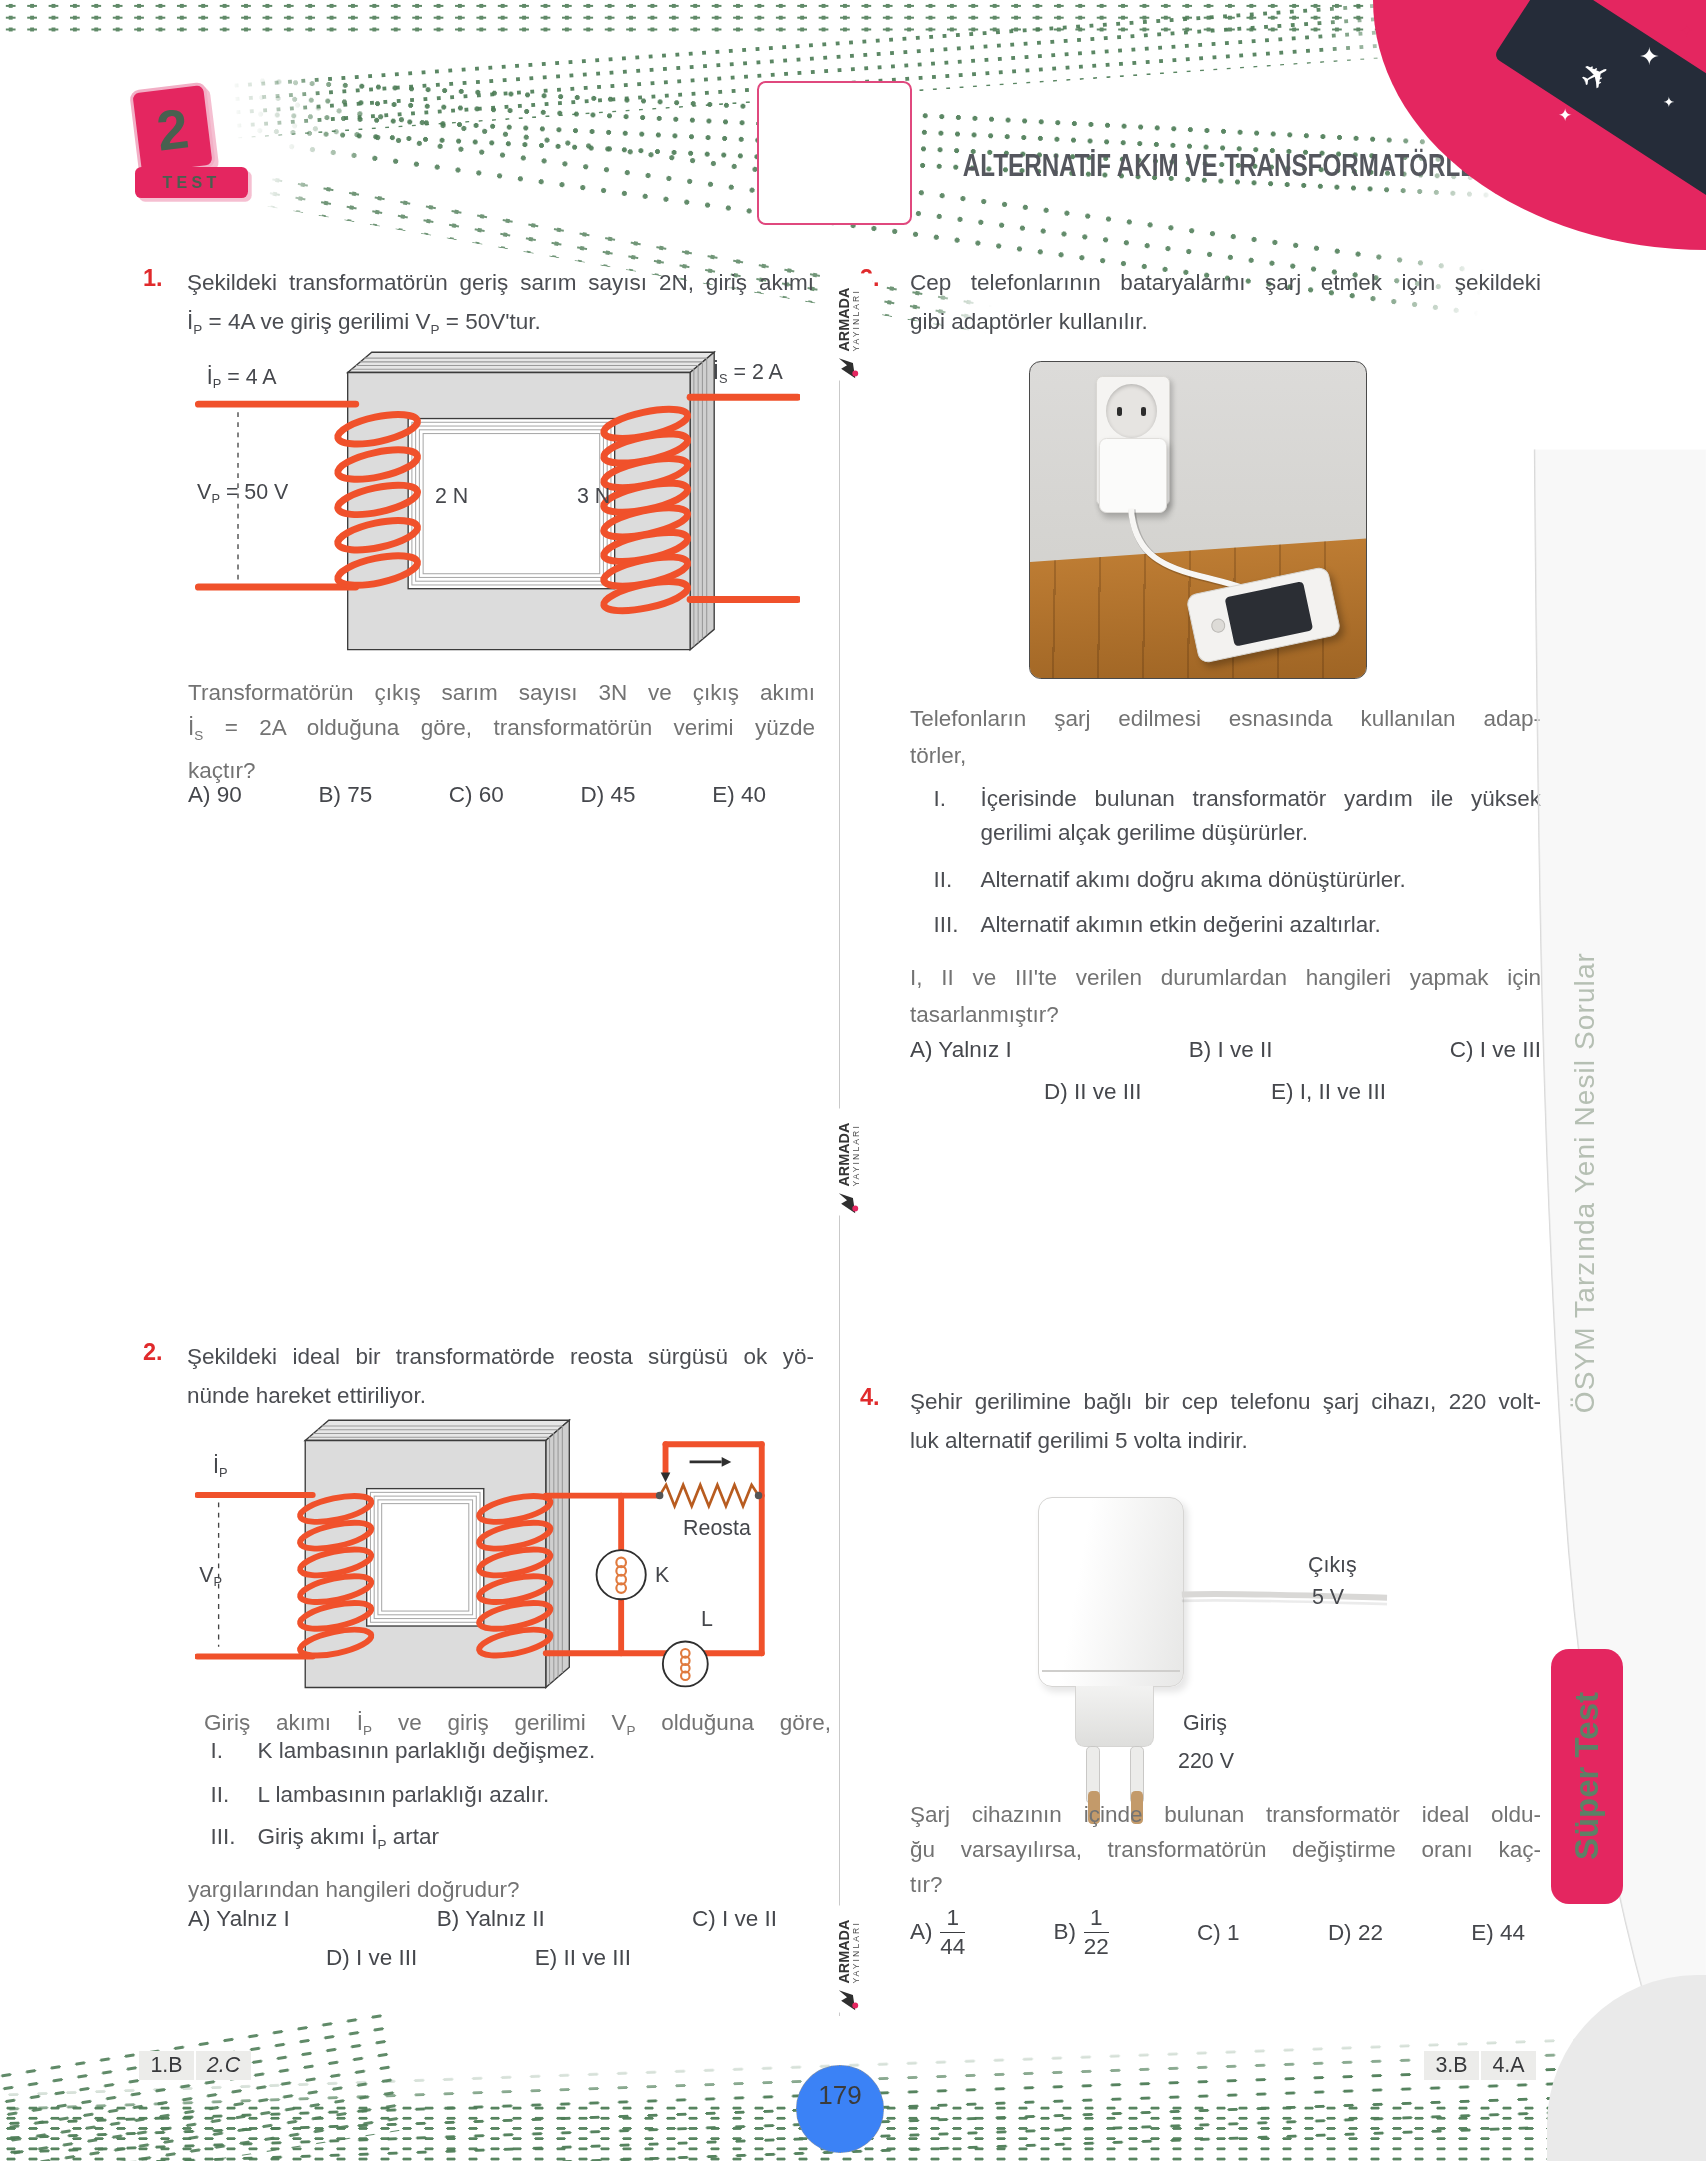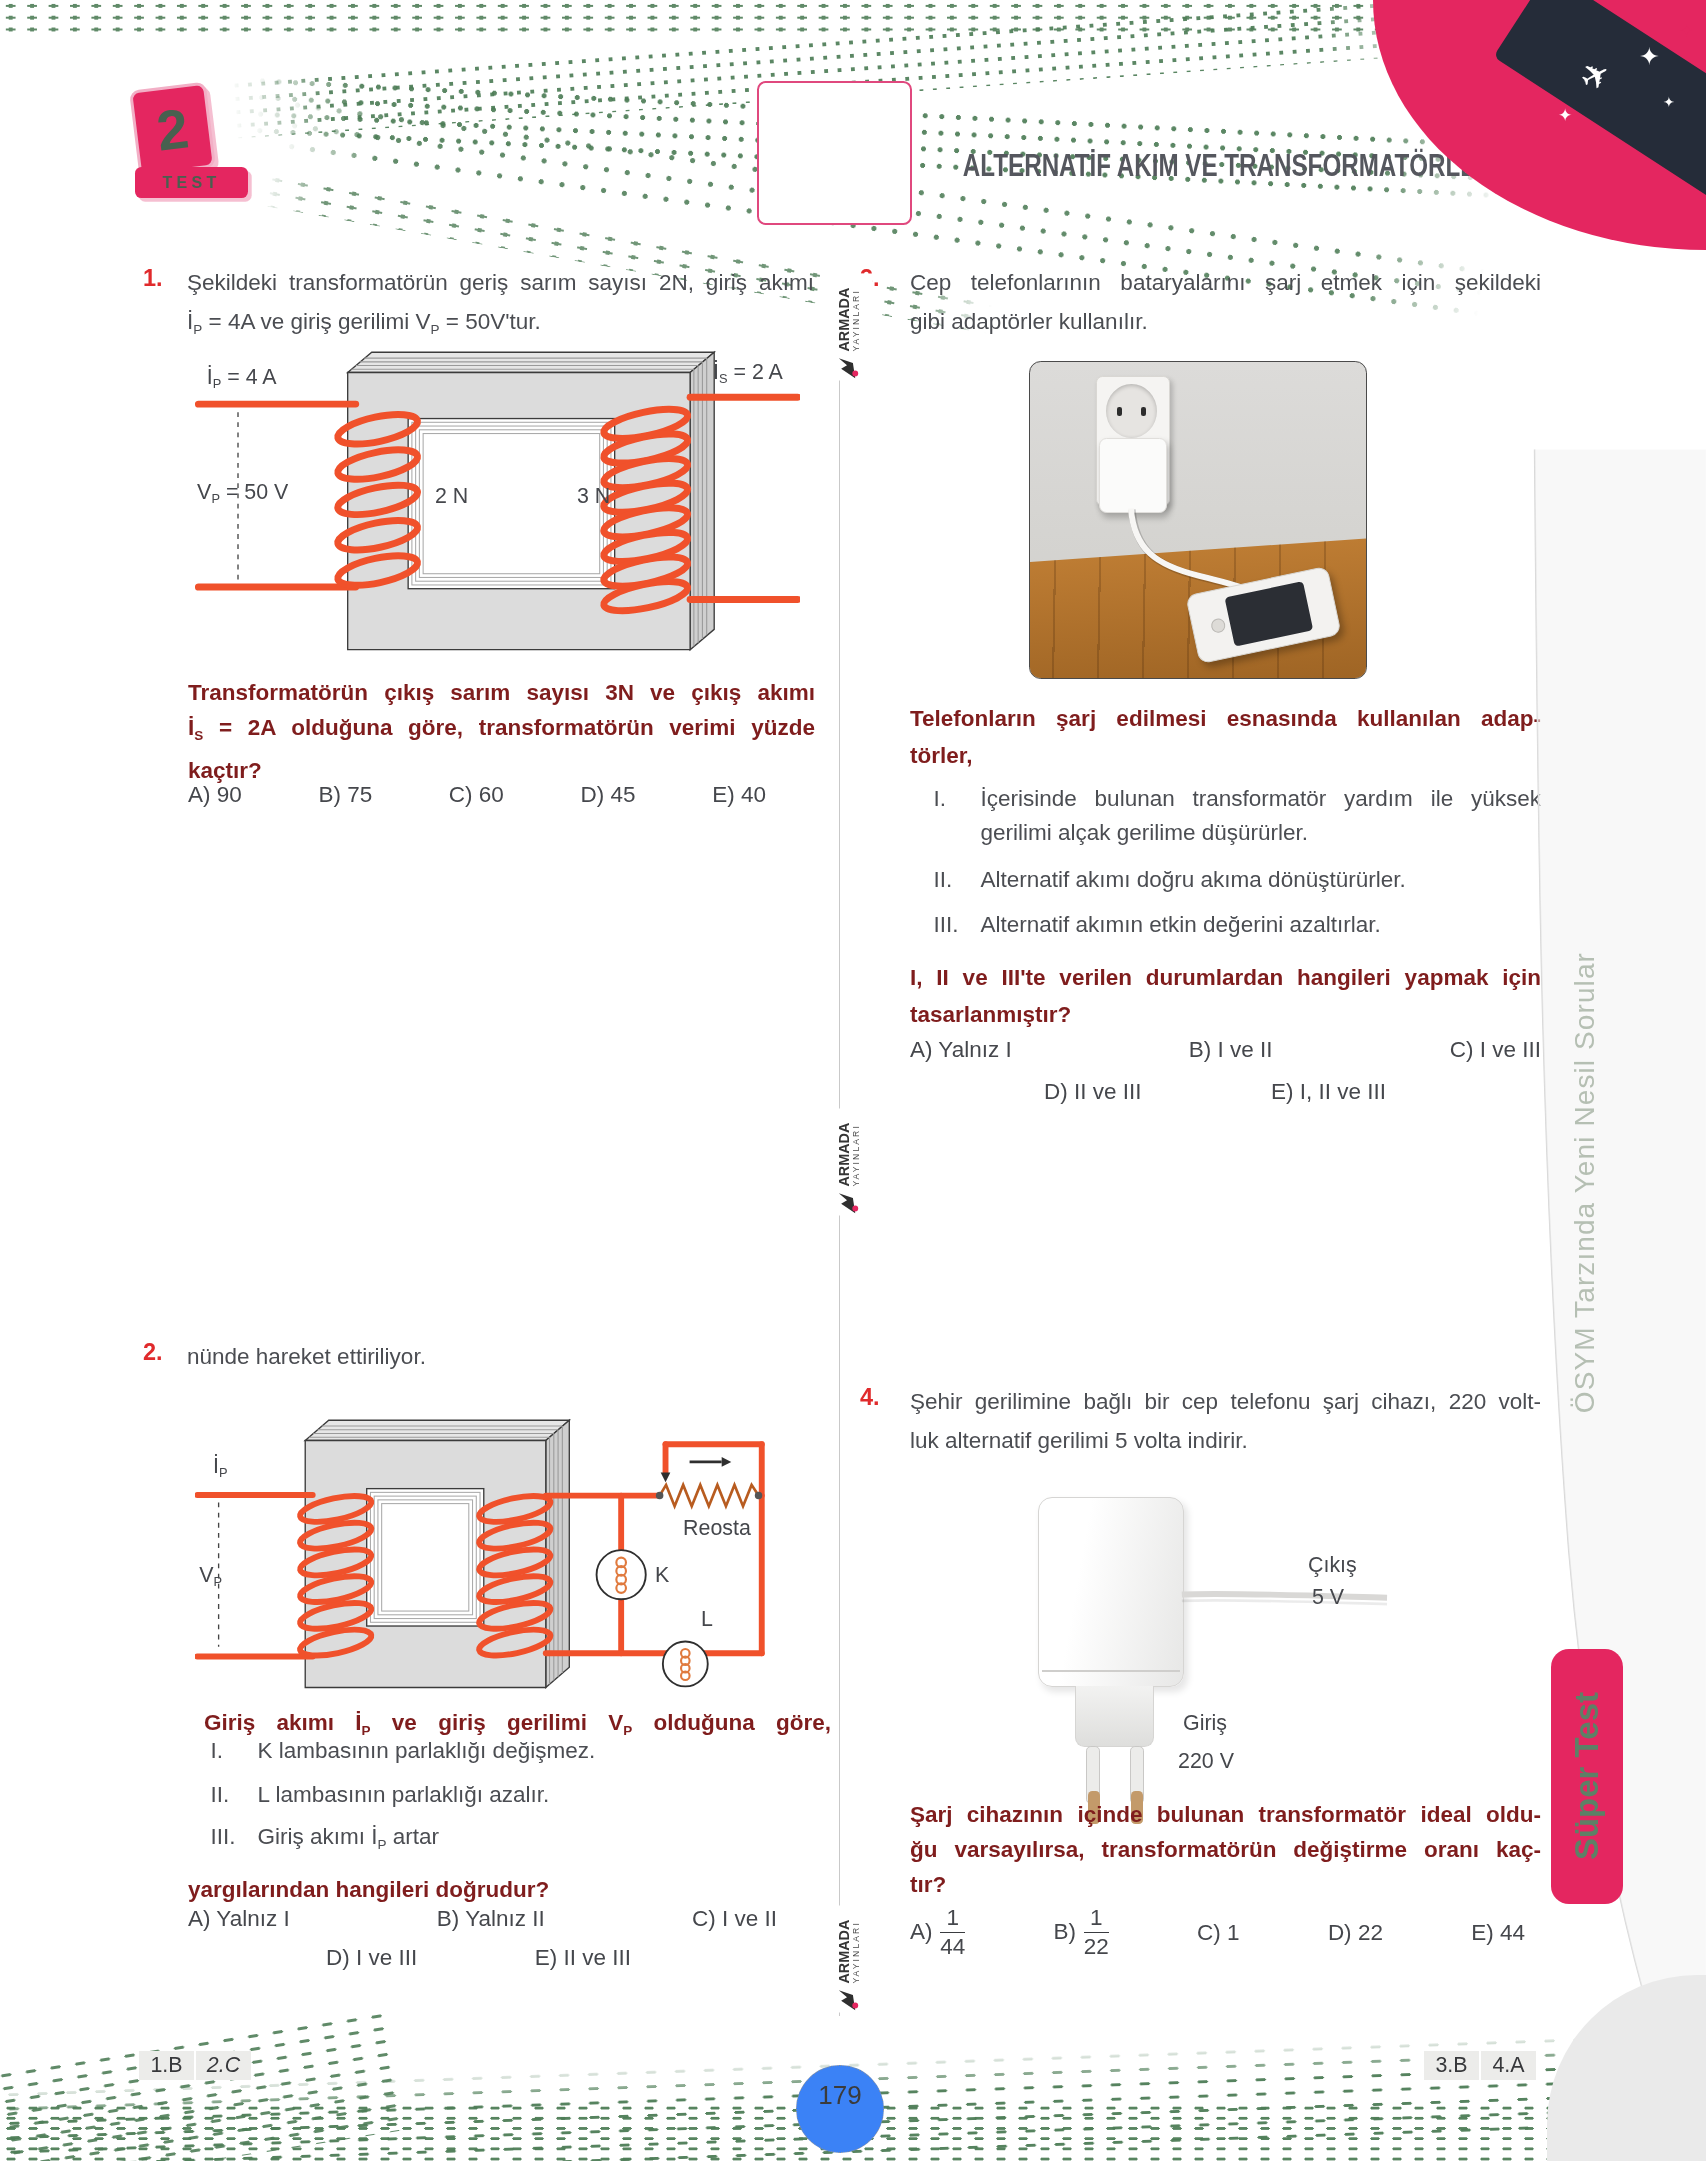--- a/index.html
+++ b/index.html
@@ -8,21 +8,21 @@
   .abs{position:absolute;}
   
   .dotgrid{background-image:radial-gradient(circle 3.7px at 50% 50%, var(--g,#4e7d57) 62%, rgba(0,0,0,0) 64%);}
   .dashgrid{background-image:radial-gradient(ellipse 9px 2.7px at 50% 50%, var(--g,#4e7d57) 58%, rgba(0,0,0,0) 60%);}
   .fadeX{-webkit-mask-image:linear-gradient(90deg,transparent 0,#000 8%,#000 90%,transparent 100%);
          mask-image:linear-gradient(90deg,transparent 0,#000 8%,#000 90%,transparent 100%);}
   .fadeY{-webkit-mask-image:linear-gradient(180deg,transparent 0,#000 30%);
          mask-image:linear-gradient(180deg,transparent 0,#000 30%);}
   
   .txt{font-size:22.5px;line-height:39px;color:#4b4d52;}
-  .bold{font-weight:700;color:#7f1d1d;}
+  .bold{font-weight:400;color:#737373;}
   .qnum{font-size:23.5px;font-weight:700;color:#e02a2c;}
   .fill{text-align:justify;text-align-last:justify;}
   sub{font-size:.6em;vertical-align:-0.35em;}
   .optrow{display:flex;justify-content:space-between;font-size:22.5px;color:#45474c;}
   .item{display:flex;font-size:22.5px;color:#4b4d52;}
   .rn{width:47px;margin-left:23.5px;flex:0 0 auto;}
   .ilines{flex:1;}
   .flabel{font-size:21.4px;color:#45474c;white-space:nowrap;}
   
   .frac{display:inline-block;text-align:center;vertical-align:middle;margin-left:7.5px;}
@@ -187,20 +187,21 @@
 <div class="abs optrow" style="left:188px;top:782px;width:578px;">
   <span>A) 90</span>
   <span>B) 75</span>
   <span>C) 60</span>
   <span>D) 45</span>
   <span>E) 40</span>
 </div>
 
 <div class="abs qnum" style="left:143px;top:1339px;">2.</div>
 <div class="abs txt" style="left:187px;top:1337px;width:627px;">
+  <div class="fill">Şekildeki ideal bir transformatörde reosta sürgüsü ok yö-</div>
   <div>nünde hareket ettiriliyor.</div>
 </div>
 
 <div class="abs" style="left:195px;top:1417px;width:631px;height:286px;">
   <svg width="631" height="286" viewBox="0 0 1180 535">
     <g stroke="#3b3b3b" stroke-width="2.5">
       <polygon points="206,44 250,6 700,6 656,44" fill="#e6e6e6"></polygon>
       <polygon points="656,44 700,6 700,468 656,506" fill="#cfcfcf"></polygon>
       <polygon points="206,44 656,44 656,506 206,506" fill="#dcdcdc"></polygon>
     </g>

